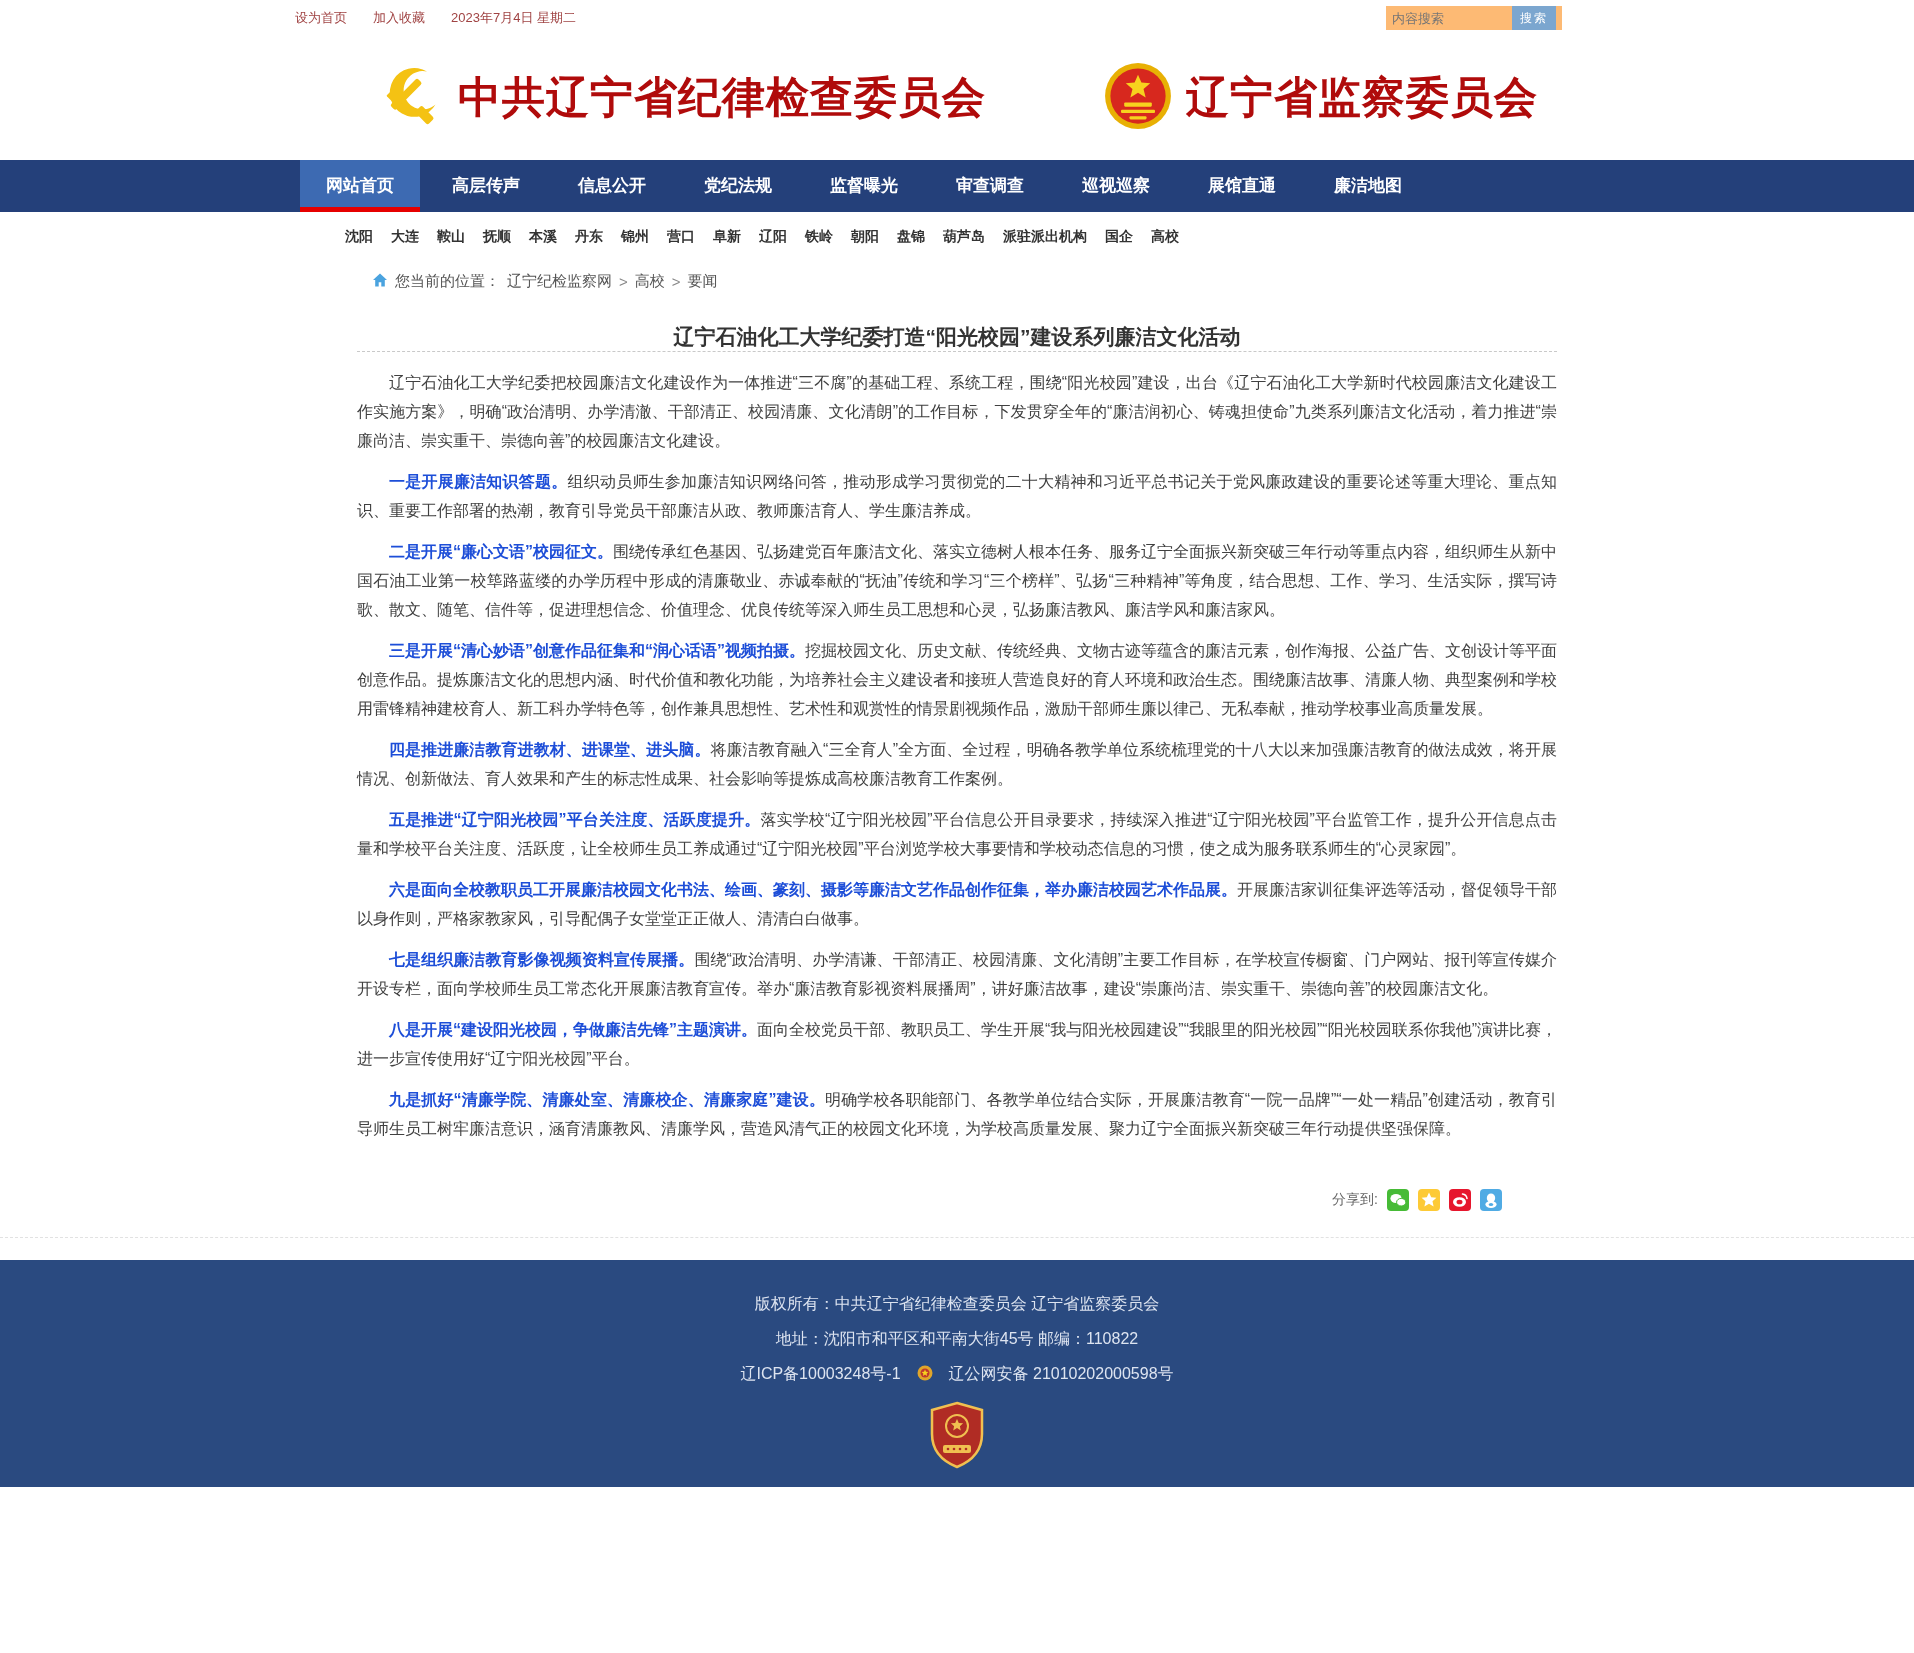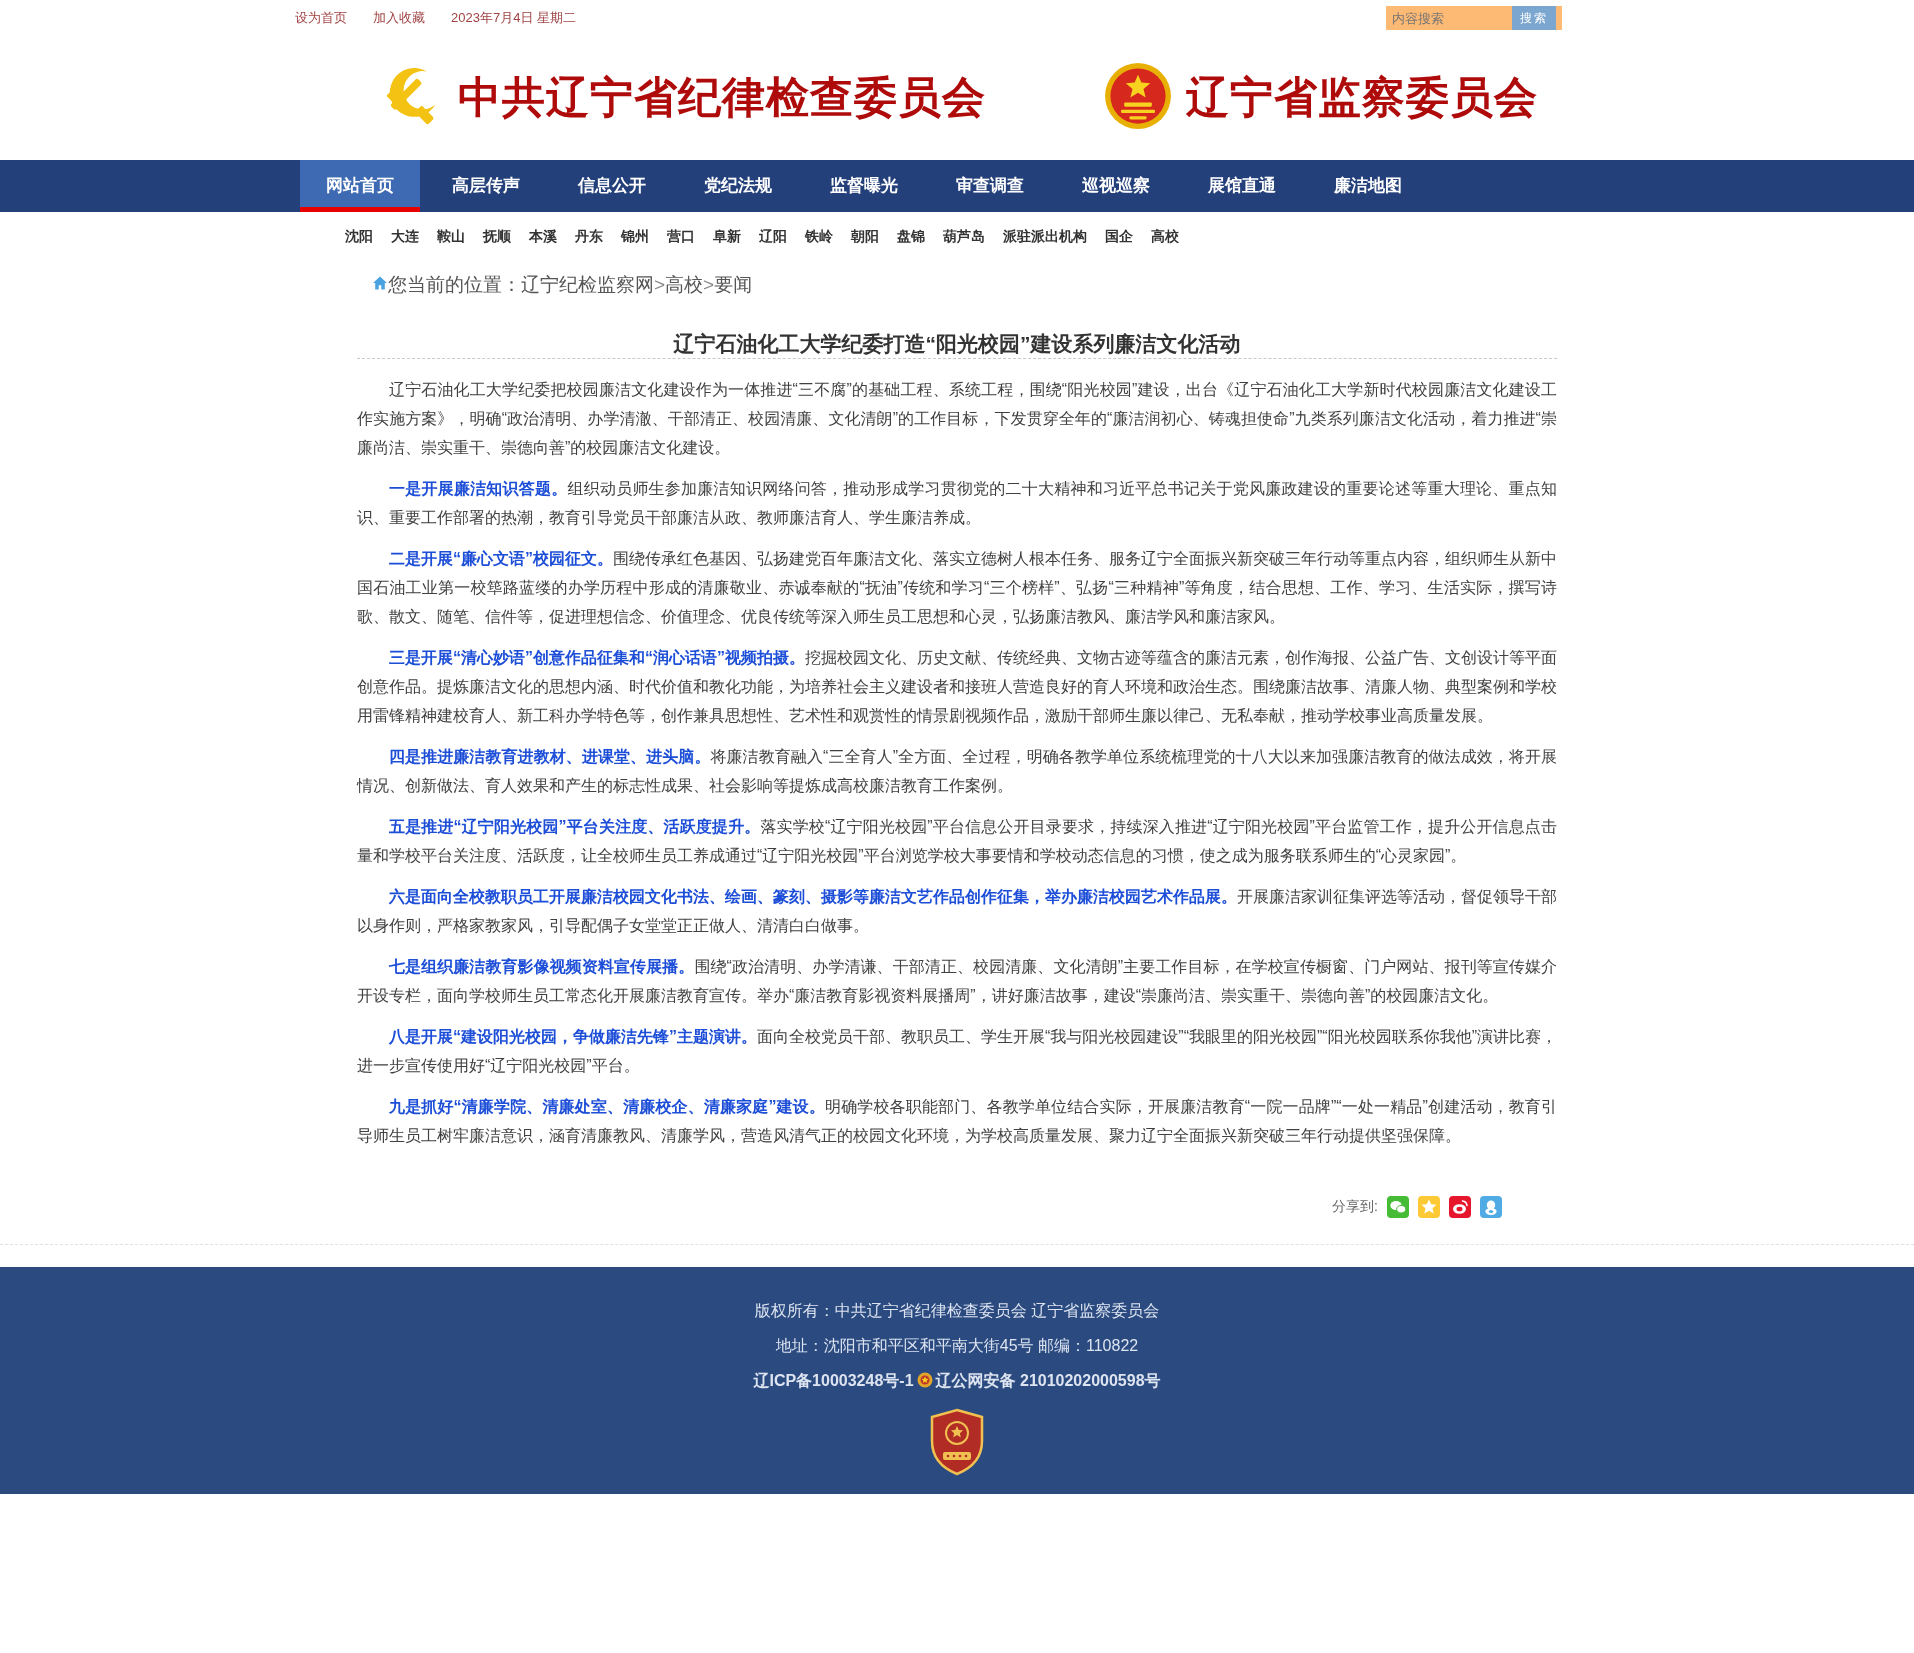--- a/index.html
+++ b/index.html
@@ -34,43 +34,43 @@
   .nav-inner{display:flex; margin-left:300px; height:52px;}
   .nav-item{color:#ffffff; font-size:17px; font-weight:bold; line-height:52px; padding:0 26px;
           position:relative; text-decoration:none; cursor:pointer; white-space:nowrap; margin-right:6px;}
   .nav-item.active{background:var(--nav-active);}
   .nav-item.active::after{content:""; position:absolute; left:0; right:0; bottom:0;
           height:5px; background:var(--active-underline);}
   
   .subnav{display:flex; gap:18px; padding:16px 0 8px 345px; font-size:14px; font-weight:bold;}
   .subnav a{color:#333; text-decoration:none; cursor:pointer; white-space:nowrap;}
   
-  .breadcrumb{display:flex; align-items:center; gap:0; margin:18px 0 16px 372px;
-          font-size:19px; color:#555;}
+  .breadcrumb{display:flex; align-items:center; gap:7px; margin:18px 0 16px 372px;
+          font-size:15px; color:#555;}
   .breadcrumb a{color:#555; text-decoration:none; cursor:pointer;}
   .crumb-sep{color:#888;}
   
   .article{width:1200px; margin:0 auto;}
   .article-title{text-align:center; font-size:21px; font-weight:bold; color:#333; margin-top:32px;}
   .article-meta{display:flex; justify-content:center; gap:90px; font-size:14px; color:#575757;
           margin:30px 0 12px;}
   .meta-divider{border-bottom:1px dashed #c9c9c9; margin-bottom:16px;}
   .para{font-size:16px; line-height:29px; text-align:justify; text-indent:2em;
           color:#404040; margin-bottom:12px;}
   .para strong{color:#1d4ed8;}
   
   .share-row{display:flex; justify-content:flex-end; align-items:center; gap:9px;
           margin:46px 55px 26px 0; font-size:14px; color:#666;}
   .share-icon{width:22px; height:22px; display:inline-block; cursor:pointer;}
   
   .content-bottom-line{border-top:1px dashed #e2e2e2; width:100%; margin-top:6px;}
   .footer{background:var(--footer-bg); margin-top:22px; padding:34px 0 14px;
           text-align:center; color:#dde4f0; font-size:16px;}
   .footer-line{margin-bottom:14px;}
-  .icp-line{display:flex; align-items:center; justify-content:center; gap:3px;font-weight:bold;}
+  .icp-line{display:flex; align-items:center; justify-content:center; gap:16px;}
   .footer-badge{margin-top:16px;}
 </style>
 </head>
 <body>
 
 <div class="topbar">
   <div class="topbar-links">
     <a>设为首页</a>
     <a>加入收藏</a>
     <span class="date">2023年7月4日 星期二</span>

